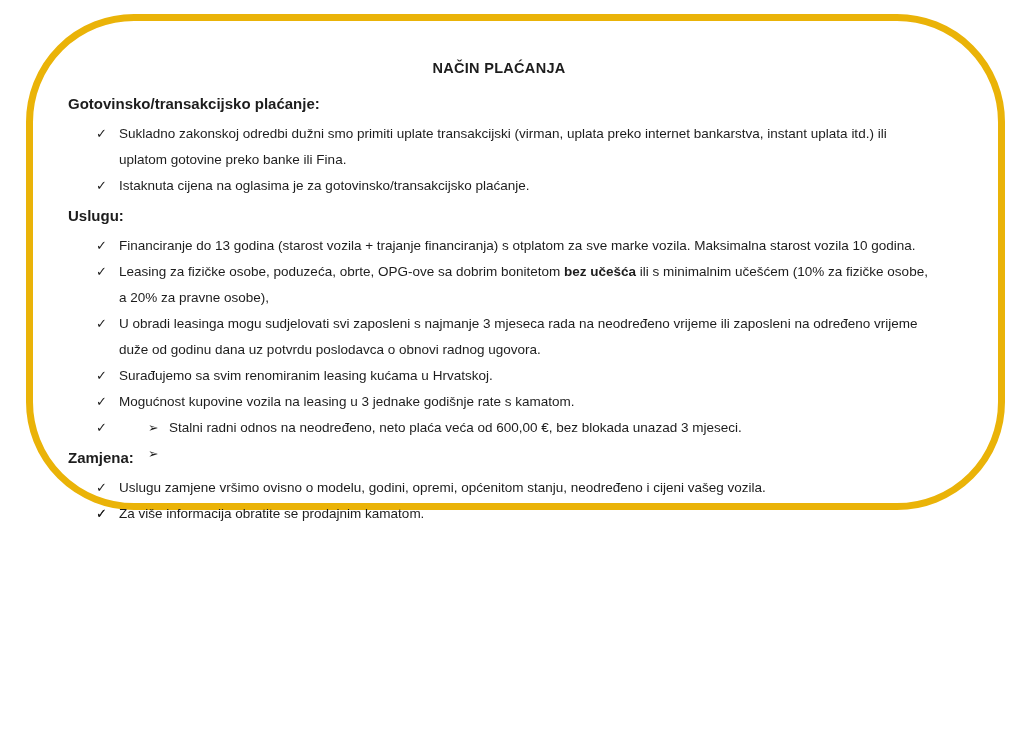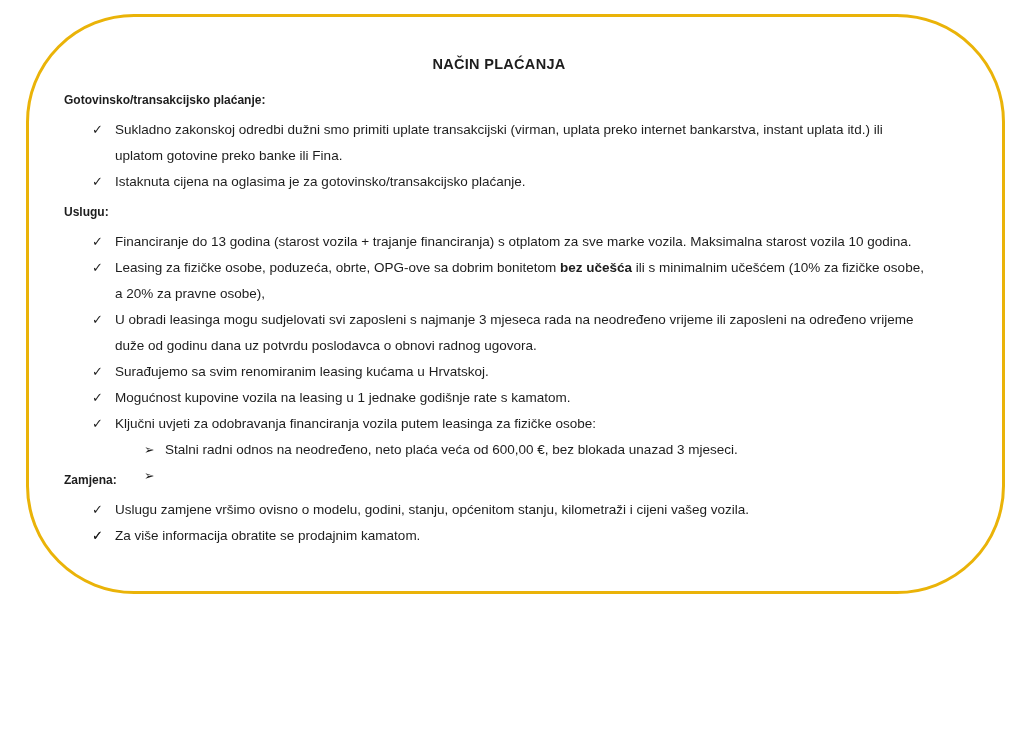--- a/index.html
+++ b/index.html
@@ -13,40 +13,40 @@
     position: relative;
     font-family: "Liberation Sans", sans-serif;
     color: #1d1d1d;
     overflow: hidden;
   }
   .frame {
     position: absolute;
     left: 26px;
     top: 14px;
     width: 979px;
-    height: 580px;
+    height: 496px;
     box-sizing: border-box;
-    border: 3px solid #eab308;
+    border: 7px solid #eab308;
     border-radius: 108px;
     background: #ffffff;
   }
   .content {
     padding: 36px 68px 0 35px;
   }
   h1.title {
     margin: 0 0 14px 0;
     font-size: 14.5px;
     line-height: 22px;
     font-weight: bold;
     text-align: center;
     letter-spacing: 0.3px;
   }
   h2.section-heading {
     margin: 6px 0 0 0;
-    font-size: 12px;
+    font-size: 15px;
     line-height: 22px;
     font-weight: bold;
   }
   ul.bullets {
     list-style: none;
     margin: 6px 0 0 0;
     padding: 0;
   }
   ul.bullets > li {
     position: relative;
@@ -114,42 +114,41 @@
       <li>
         <span class="marker">✓</span>
         <span>U obradi leasinga mogu sudjelovati svi zaposleni s najmanje 3 mjeseca rada na neodređeno vrijeme ili zaposleni na određeno vrijeme duže od godinu dana uz potvrdu poslodavca o obnovi radnog ugovora.</span>
       </li>
       <li>
         <span class="marker">✓</span>
         <span>Surađujemo sa svim renomiranim leasing kućama u Hrvatskoj.</span>
       </li>
       <li>
         <span class="marker">✓</span>
-        <span>Mogućnost kupovine vozila na leasing u 1 jednake godišnje rate s kamatom.</span>
+        <span>Mogućnost kupovine vozila na leasing u 3 jednake godišnje rate s kamatom.</span>
       </li>
       <li>
         <span class="marker">✓</span>
-        <span>Ključni uvjeti za odobravanja financiranja vozila putem leasinga za fizičke osobe:</span>
         <ul class="sub-bullets">
           <li>
             <span class="marker">➢</span>
             <span>Stalni radni odnos na neodređeno, neto plaća veća od 600,00 €, bez blokada unazad 3 mjeseci.</span>
           </li>
           <li>
             <span class="marker">➢</span>
           </li>
         </ul>
       </li>
     </ul>
 
     <h2 class="section-heading">Zamjena:</h2>
     <ul class="bullets">
       <li>
         <span class="marker">✓</span>
-        <span>Uslugu zamjene vršimo ovisno o modelu, godini, stanju, općenitom stanju, kilometraži i cijeni vašeg vozila.</span>
+        <span>Uslugu zamjene vršimo ovisno o modelu, godini, opremi, općenitom stanju, neodređeno i cijeni vašeg vozila.</span>
       </li>
       <li>
         <span class="marker">✓</span>
       </li>
       <li>
         <span class="marker">✓</span>
         <span>Za više informacija obratite se prodajnim kamatom.</span>
       </li>
     </ul>
 

